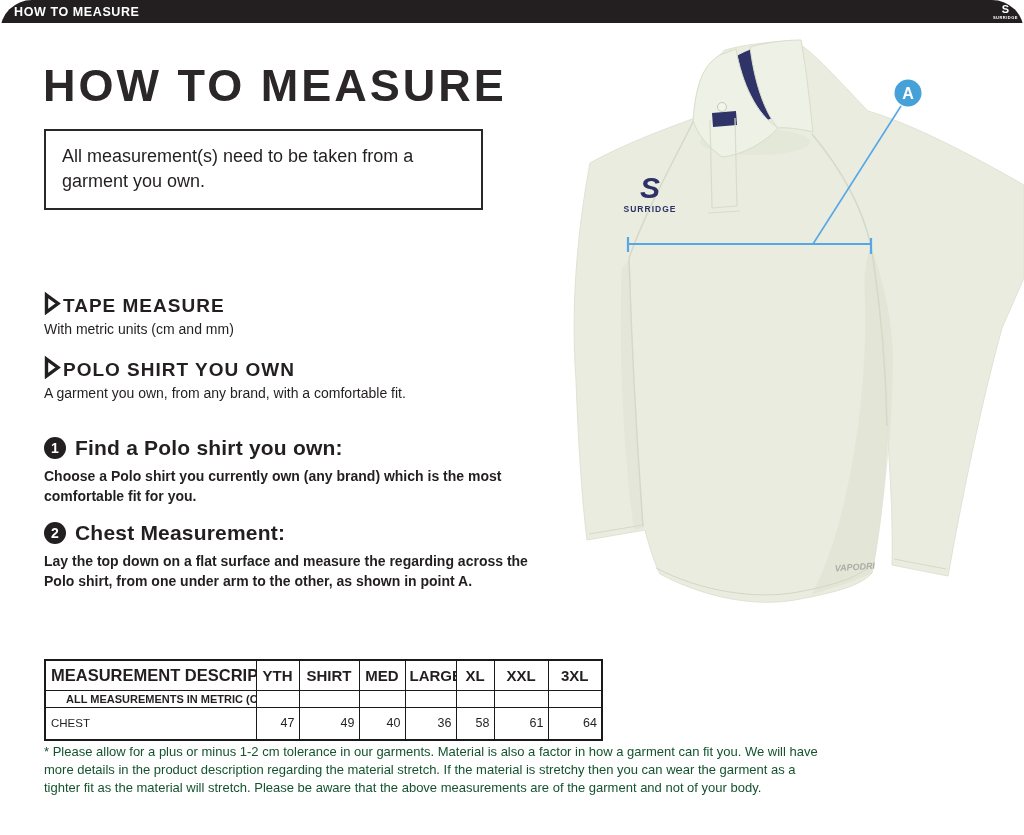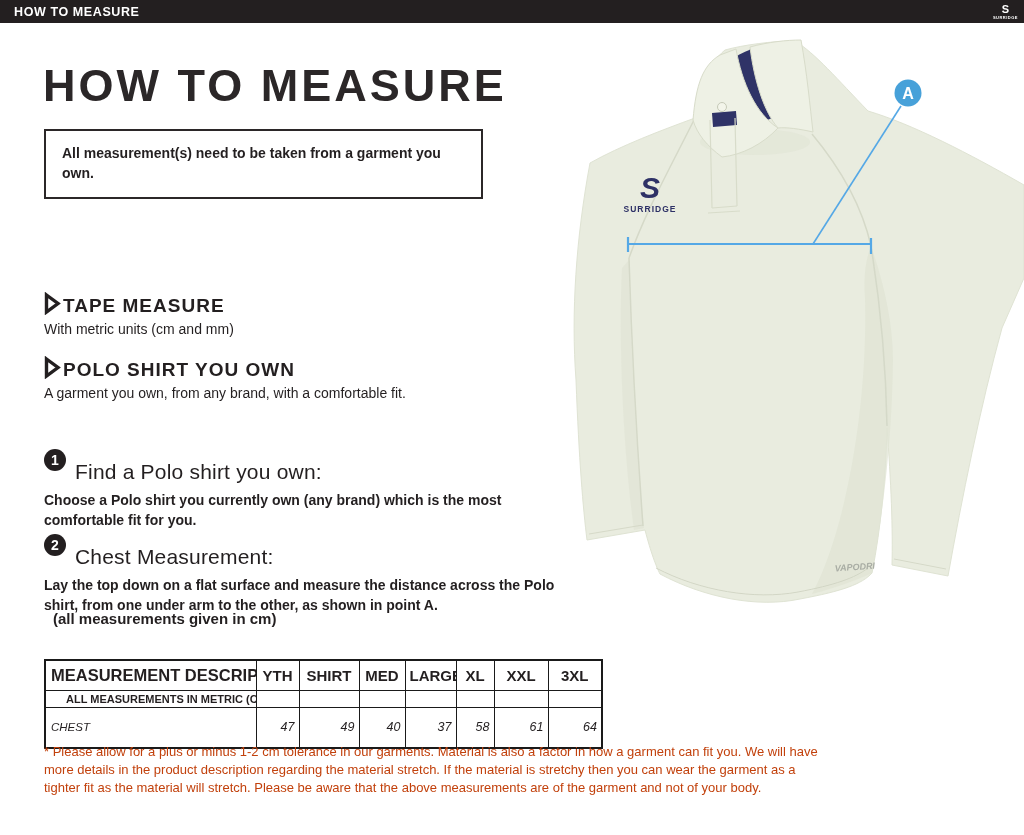--- a/index.html
+++ b/index.html
@@ -1,58 +1,58 @@
 <!DOCTYPE html>
 <html><head>
 <meta charset="utf-8">
 <style>
   html,body{margin:0;padding:0;background:#fff;}
   .canvas{position:relative;width:1024px;height:835px;background:#ffffff;overflow:hidden;
-          font-family:"Liberation Sans",sans-serif;color:#231f20;}
+          font-family:"Liberation Sans",sans-serif;color:#231f20;border-radius:32px;}
   
   .topbar{position:absolute;left:0;top:0;width:1024px;height:23px;background:#231f20;
           display:flex;align-items:center;justify-content:space-between;}
   .topbar-title{color:#ffffff;font-size:12.5px;font-weight:bold;letter-spacing:.6px;margin-left:14px;}
   .topbar-logo{margin-right:6px;display:flex;flex-direction:column;align-items:center;line-height:1;}
   .topbar-logo .s{color:#fff;font-size:11px;font-weight:bold;}
   .topbar-logo .w{color:#fff;font-size:4px;font-weight:bold;letter-spacing:.5px;margin-top:1px;}
   
   .page-title{position:absolute;left:43px;top:60px;font-size:45px;font-weight:bold;
               letter-spacing:3px;color:#2b2728;}
   .notice-box{position:absolute;left:44px;top:129px;width:404px;border:2.5px solid #2b2728;
-              padding:13px 15px 14px 16px;font-size:14px;font-weight:bold;line-height:1.4;}
+              padding:13px 15px 14px 16px;font-size:18px;font-weight:normal;line-height:1.4;}
   .need-heading{position:absolute;left:44px;top:235px;font-size:29px;font-weight:bold;letter-spacing:1.5px;}
   .need-item{position:absolute;left:44px;}
   .need-item .row{display:flex;align-items:center;gap:2px;}
   .need-item .label{font-size:19px;font-weight:bold;letter-spacing:1px;}
   .need-item .desc{font-size:14px;font-weight:normal;margin-top:2px;}
   #need-1{top:292px;} #need-2{top:356px;}
   .step{position:absolute;left:44px;width:515px;}
   #step-1{top:436px;} #step-2{top:521px;}
   .step .row{display:flex;align-items:center;gap:9px;}
   .badge{width:22px;height:22px;border-radius:50%;background:#231f20;color:#fff;
          font-size:14px;font-weight:bold;display:flex;align-items:center;justify-content:center;flex:0 0 22px;}
-  .step .title{font-size:21px;font-weight:normal;letter-spacing:.2px;margin-top:24px;}
+  .step .title{font-size:21px;font-weight:bold;letter-spacing:.2px;}
   .step .desc{font-size:14px;font-weight:bold;line-height:1.42;margin-top:7px;}
   .chart-heading{position:absolute;left:44px;top:610px;display:flex;align-items:baseline;}
   .chart-heading .big{font-size:30px;font-weight:bold;letter-spacing:2px;}
   .chart-heading .small{font-size:15px;font-weight:bold;margin-left:9px;}
   
   table.size{position:absolute;left:44px;top:659px;border-collapse:collapse;width:557px;table-layout:fixed;}
   table.size td,table.size th{border:1.5px solid #1a1a1a;padding:0 4px;overflow:hidden;white-space:nowrap;}
   table.size{border:2px solid #1a1a1a;}
   tr.hdr{height:30px;}
   tr.hdr th{font-size:15px;font-weight:bold;text-align:center;}
   tr.hdr th.first{font-size:16.5px;text-align:left;padding-left:5px;}
   tr.metric{height:17px;}
   tr.metric td.first{font-size:11px;font-weight:bold;text-align:left;padding-left:20px;}
-  tr.vals{height:41px;font-style:italic;}
+  tr.vals{height:33px;}
   tr.vals td{font-size:12.5px;text-align:right;}
   tr.vals td.first{font-size:11.5px;text-align:left;padding-left:5px;}
-  .footnote{position:absolute;left:44px;top:743px;width:775px;font-size:13px;line-height:1.37;color:#c2410c;}
+  .footnote{position:absolute;left:44px;top:743px;width:775px;font-size:13px;line-height:1.37;color:#14532d;}
   
   .shirt-wrap{position:absolute;left:550px;top:28px;width:474px;height:622px;}
   svg text{font-family:"Liberation Sans",sans-serif;}
 </style>
 </head>
 <body>
 
 <div class="canvas">
 
   <div class="topbar">
@@ -98,25 +98,24 @@
       <span class="title">Find a Polo shirt you own:</span>
     </div>
     <div class="desc">Choose a Polo shirt you currently own (any brand) which is the most comfortable fit for you.</div>
   </div>
 
   <div class="step" id="step-2">
     <div class="row">
       <span class="badge">2</span>
       <span class="title">Chest Measurement:</span>
     </div>
-    <div class="desc">Lay the top down on a flat surface and measure the distance across the Polo shirt, from one under arm to the other, as shown in point A.</div>
+    <div class="desc">Lay the top down on a flat surface and measure the regarding across the Polo shirt, from one under arm to the other, as shown in point A.</div>
   </div>
 
   <div class="chart-heading">
-    <span class="small">(all measurements given in cm)</span>
   </div>
 
   <table class="size">
     <colgroup>
       <col style="width:211px">
         <col style="width:43px">
         <col style="width:60px">
         <col style="width:46px">
       <col style="width:51px">
         <col style="width:38px">
@@ -142,21 +141,21 @@
       <td></td>
       <td></td>
       <td></td>
       <td></td>
     </tr>
     <tr class="vals">
       <td class="first">CHEST</td>
       <td>47</td>
       <td>49</td>
       <td>40</td>
-      <td>37</td>
+      <td>36</td>
       <td>58</td>
       <td>61</td>
       <td>64</td>
     </tr>
   </tbody>
     </table>
 
   <div class="footnote">* Please allow for a plus or minus 1-2 cm tolerance in our garments. Material is also a factor in how a garment can fit you. We will have more details in the product description regarding the material stretch.  If the material is stretchy then you can wear the garment as a tighter fit as the material will stretch.  Please be aware that the above measurements are of the garment and not of your body.</div>
 
   <div class="shirt-wrap">

